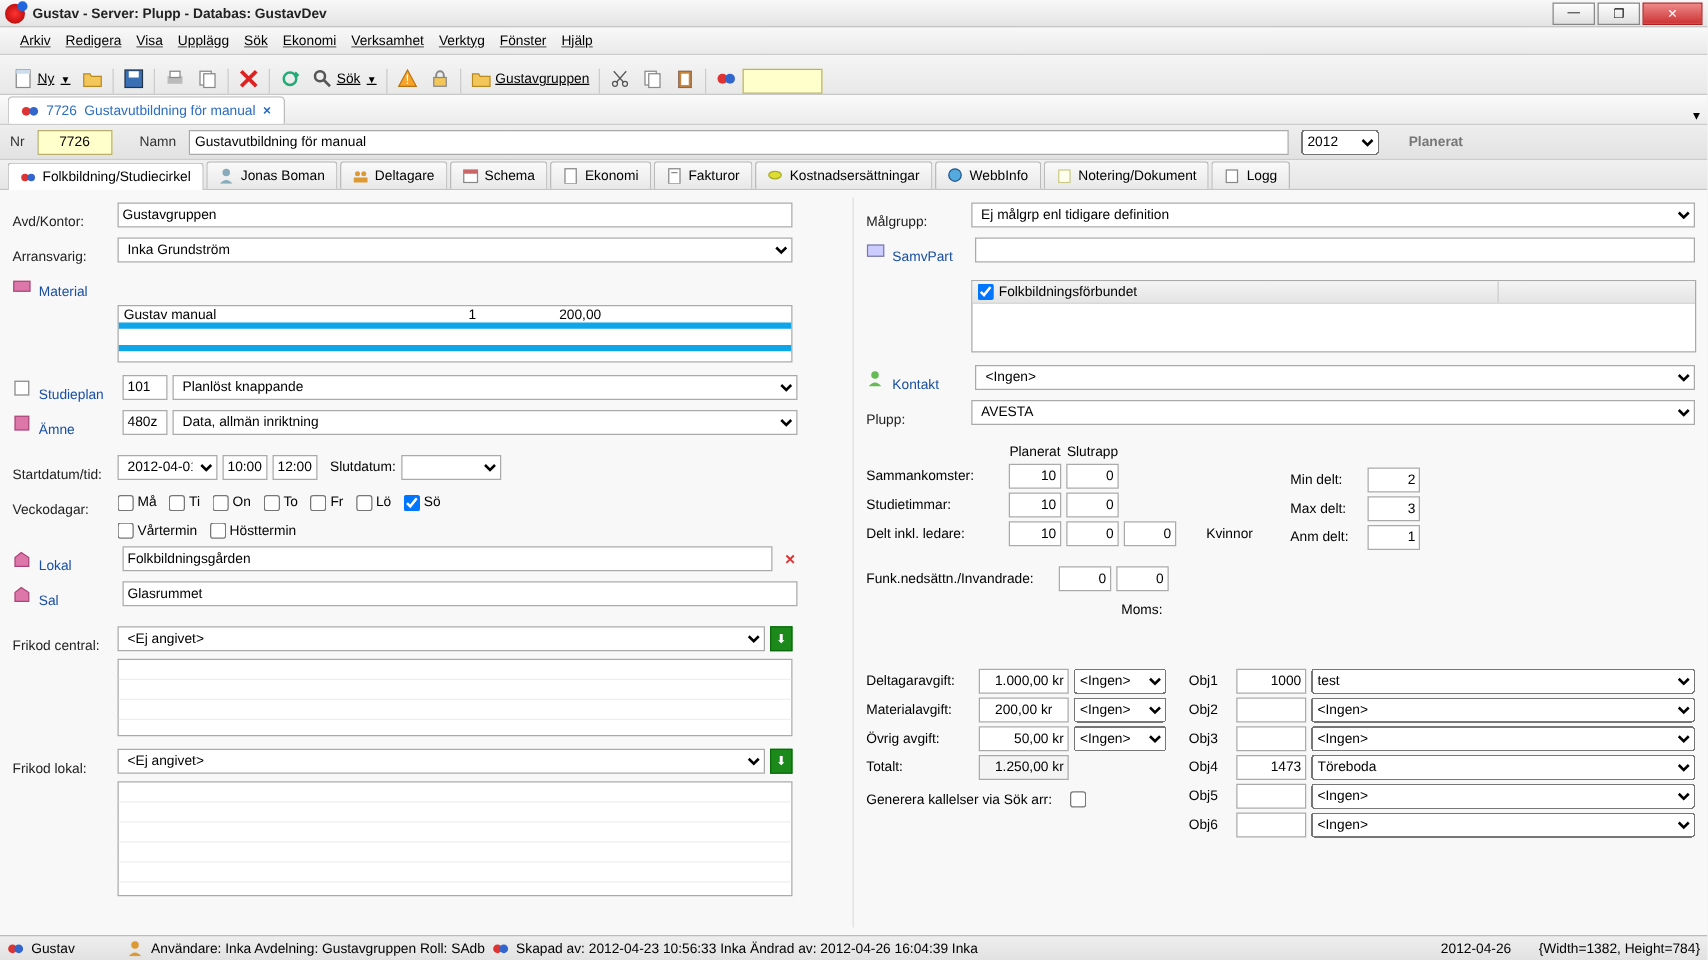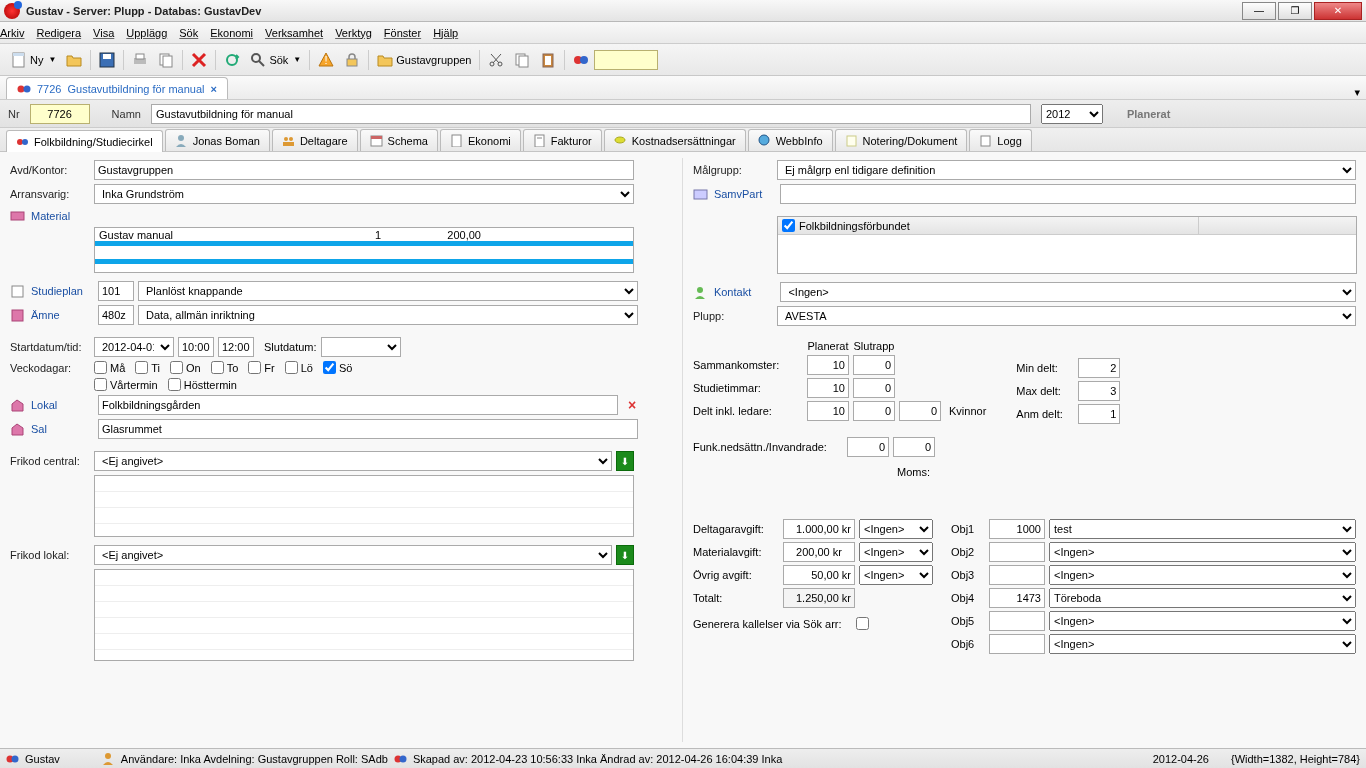--- a/index.html
+++ b/index.html
@@ -8,25 +8,25 @@
 
 .titlebar { height: 22px; background: linear-gradient(#f8f8f8,#e4e4e4); display: flex; align-items: center; padding: 0 4px; border-bottom: 1px solid #b8b8b8; }
 .titlebar .icon { width: 16px; height: 16px; border-radius: 50%; background: radial-gradient(#ff3333,#aa0000); margin-right: 6px; position: relative; }
 .titlebar .icon::after { content:''; position:absolute; right:-2px; top:-2px; width:8px; height:8px; border-radius:50%; background:#2266dd; }
 .titlebar .title { font-weight: bold; color: #222; }
 .titlebar .spacer { flex: 1; }
 .titlebar .winbtn { width: 34px; height: 18px; margin-left: 2px; border: 1px solid #888; background: linear-gradient(#fdfdfd,#e0e0e0); display:flex; align-items:center; justify-content:center; font-size:10px;}
 .titlebar .winbtn.close { background: linear-gradient(#e88,#c33); border-color:#a22; color:#fff; width:48px; }
 
 
-.menubar { height: 22px; background: linear-gradient(#f8f8f8,#eaeaea); display: flex; align-items: center; padding: 0 0; border-bottom: 1px solid #ccc; }
+.menubar { height: 22px; background: linear-gradient(#f8f8f8,#eaeaea); display: flex; align-items: center; padding: 0 16px; border-bottom: 1px solid #ccc; }
 .menubar span { margin-right: 12px; text-decoration: underline; text-decoration-color: #666; }
 
 
-.toolbar { height: 32px; background: linear-gradient(#f5f5f5,#e8e8e8); display: flex; align-items: center; padding: 0 6px; border-bottom: 1px solid #c8c8c8; gap:0; }
+.toolbar { height: 32px; background: linear-gradient(#f5f5f5,#e8e8e8); display: flex; align-items: flex-end; padding: 0 6px; border-bottom: 1px solid #c8c8c8; gap:0;text-decoration:underline; }
 .tbtn { height: 24px; min-width: 24px; padding: 0 4px; border: 1px solid transparent; border-radius: 3px; display: flex; align-items: center; justify-content: center; gap:3px; }
 .tbtn svg { width: 16px; height: 16px; }
 .tsep { width: 1px; height: 20px; background: #ccc; margin: 0 3px; }
 .tbtn .label { font-size: 11px; }
 .tbtn .dd { font-size: 8px; margin-left: 2px; }
 .toolbar input.yellow { background:#ffffcc; border:1px solid #b8b070; height:20px; width:64px; padding:0 3px; }
 
 
 .doctabrow { height: 24px; background: linear-gradient(#fafafa,#ececec); display: flex; align-items: flex-end; padding: 0 6px; border-bottom: 1px solid #ccc; }
 .doctab { height: 22px; background: #fff; border: 1px solid #bbb; border-bottom: none; border-radius: 4px 4px 0 0; padding: 0 10px; display:flex; align-items:center; gap:6px; }
@@ -47,21 +47,21 @@
 .subtab svg { width:13px; height:13px; }
 
 
 .main { flex:1; display:flex; background:#f8f8f8; overflow:hidden; }
 .col { padding: 8px 10px; }
 .col.left { width: 50%; border-right: 0px solid #ddd; }
 .col.right { width: 50%; }
 .divider { width:1px; background:#ddd; margin: 6px 0; }
 
 .row { display:flex; align-items:center; margin-bottom:4px; gap:4px; }
-.row .flabel { width: 80px; color:#222; }
+.row .flabel { width: 80px; color:#222;margin-top:12px; }
 .row .flabel.link { color:#1a4fa3; }
 .row .licon { width:15px; height:15px; margin-right:2px; }
 .row input[type=text], .row select { height:20px; border:1px solid #aaa; padding:0 3px; background:#fff; }
 .row select { background:#fff; }
 .w540 { width: 540px; }
 .w500 { width: 500px; }
 .w80  { width: 80px; }
 .w36  { width: 36px; }
 
 .grid { border:1px solid #aaa; background:#fff; }
@@ -506,21 +506,21 @@
         <div class="planrow">
             <span class="plabel">Studietimmar:</span>
             <input class="numfield w42" value="10" style="">
             <input class="numfield w42" value="0" style="">
           </div>
         <div class="planrow">
             <span class="plabel">Delt inkl. ledare:</span>
             <input class="numfield w42" value="10" style="">
             <input class="numfield w42" value="0" style="">
             <input class="numfield w42" value="0" style="">
-            <span style="margin-left:4px">Kvinnor</span>
+            <span style="margin-left:20px">Kvinnor</span>
           </div>
       </div>
 
       <div style="padding-top:18px">
         <div class="planrow">
             <span style="width:58px">Min delt:</span>
             <input class="numfield w42" value="2" style="">
           </div>
         <div class="planrow">
             <span style="width:58px">Max delt:</span>

